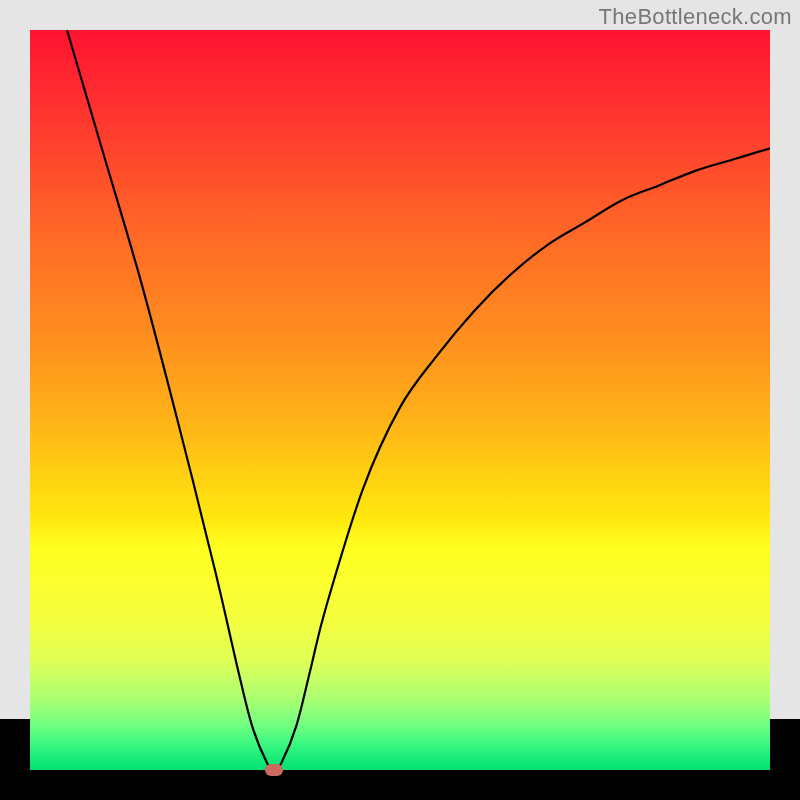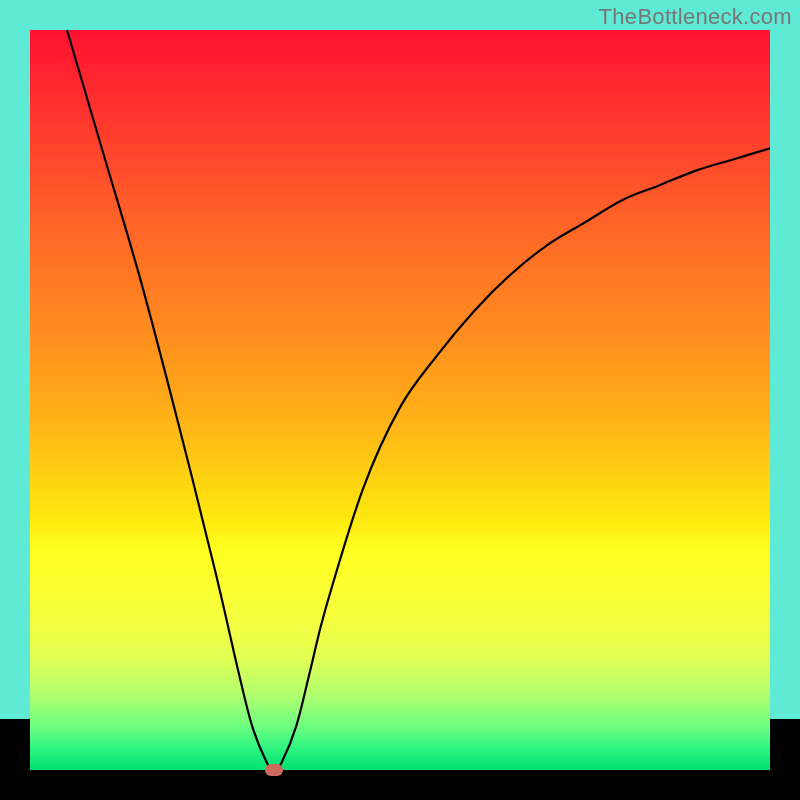--- a/index.html
+++ b/index.html
@@ -8,21 +8,21 @@
     width: 800px;
     height: 800px;
     background: #000;
     overflow: hidden;
     font-family: Arial, Helvetica, sans-serif;
   }
   .frame {
     position: relative;
     width: 800px;
     height: 719px;
-    background: #5eead4;
+    background: #e5e5e5;
   }
   .plot-area {
     position: absolute;
     left: 30px;
     top: 30px;
     width: 740px;
     height: 740px;
     
     background: linear-gradient(to bottom,
       #ff1230 0%,

